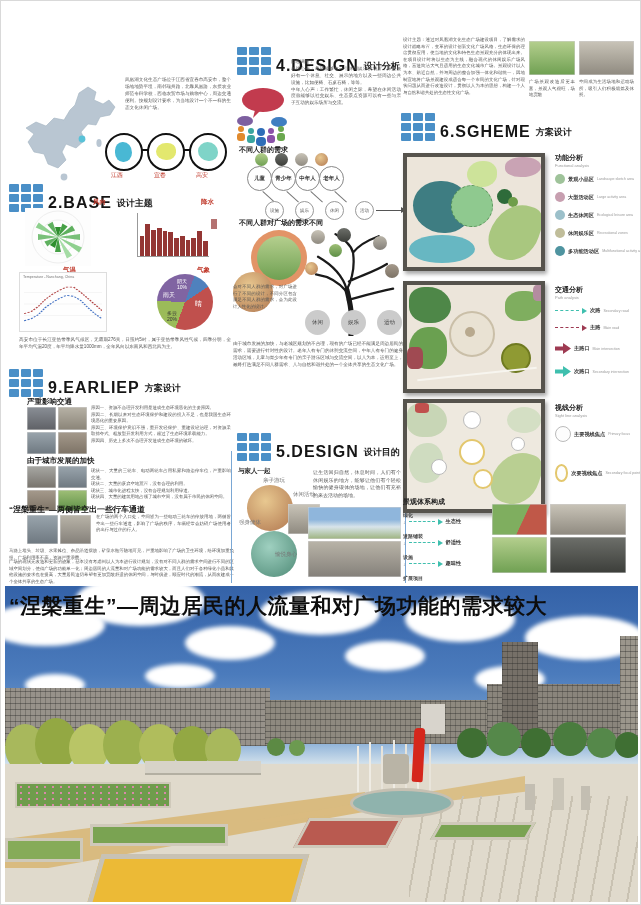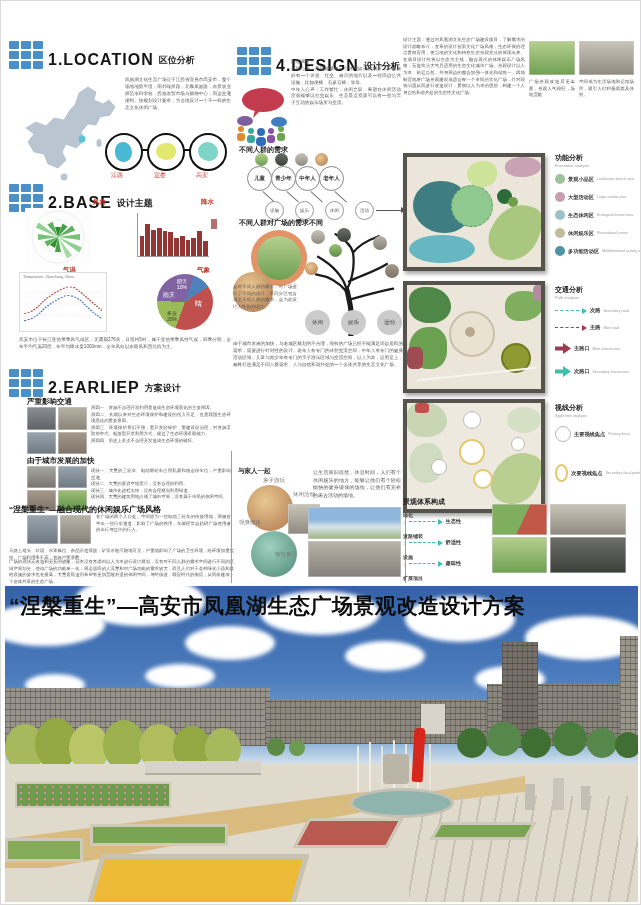--- a/index.html
+++ b/index.html
@@ -64,35 +64,20 @@
      repeating-linear-gradient(0deg,rgba(35,35,35,.38) 0 1px,transparent 1px 6px),
      repeating-linear-gradient(90deg,rgba(45,45,40,.28) 0 1px,transparent 1px 5px);}
   .tree{position:absolute;border-radius:50%;}
   .vline{position:absolute;width:1px;background:#7aa7d4;}
 </style>
 </head>
 <body>
 
 <div class="poster">
 
-  <div class="abs hdr" style="left:8px;top:40px;">
-    <span class="gicon">
-        <i></i>
-        <i></i>
-        <i></i>
-        <i></i>
-        <i></i>
-        <i></i>
-        <i></i>
-        <i></i>
-        <i></i>
-      </span>
-    <span class="en">1.LOCATION</span>
-    <span class="cn">区位分析</span>
-  </div>
 
   <svg class="abs" style="left:8px;top:82px;" width="114" height="104" viewBox="0 0 114 104">
     <path d="M70,10 L79,4 L87,9 L85,17 L94,21 L100,17 L106,24 L101,32 L91,34 L87,42 L79,41 L72,49 L76,57 L67,65 L57,61 L53,69 L57,77 L49,85 L39,81 L35,71 L25,69 L19,59 L25,51 L17,45 L27,39 L37,43 L45,35 L55,37 L61,27 L66,22 Z" fill="#b9c6d2" stroke="#a3b3c1" stroke-width=".6"></path>
     <circle cx="55" cy="94" r="3.4" fill="#b9c6d2"></circle>
     <ellipse cx="90" cy="60" rx="2.6" ry="4" fill="#b9c6d2"></ellipse>
     <circle cx="73" cy="56" r="3.4" fill="#59c2d8"></circle>
   </svg>
 
   <div class="abs tiny" style="left:124px;top:76px;width:106px;">凤凰湖文化生态广场位于江西省宜春市高安市，整个场地地势平坦，南邻瑞州路，北靠凤凰路，东接农业师范专科学校，西临农贸市场与购物中心，周边交通便利。按规划设计要求，为当地设计一个不一样的生态文化休闲广场。</div>
 
@@ -202,21 +187,21 @@
         <i></i>
         <i></i>
         <i></i>
         <i></i>
         <i></i>
         <i></i>
         <i></i>
         <i></i>
         <i></i>
       </span>
-    <span class="en">2.EARLIEP</span>
+    <span class="en">9.EARLIEP</span>
     <span class="cn">方案设计</span>
   </div>
 
   <div class="abs subt" style="left:26px;top:396px;">严重影响交通</div>
   <div class="abs" style="left:26px;top:406px;width:60px;height:47px;display:grid;grid-template-columns:1fr 1fr;gap:2px;">
     <div class="ph ph-smog"></div>
     <div class="ph ph-rock"></div>
     <div class="ph ph-city"></div>
     <div class="ph ph-cons"></div>
   </div>
@@ -234,21 +219,21 @@
     <div class="ph ph-cons"></div>
     <div class="ph ph-green"></div>
   </div>
   <div class="abs" style="left:90px;top:467px;width:140px;">
     <div class="t44">现状一、大量的三轮车、电动两轮车占用私家和路边停车位，严重影响交通。</div>
     <div class="t44">现状二、大量的废弃空地荒置，没有合理的利用。</div>
     <div class="t44">现状三、城市化进程太快，没有合理规划利用绿道。</div>
     <div class="t44">现状四、大量的建筑用地占领了城市空间，没有属于市民的休闲空间。</div>
   </div>
 
-  <div class="abs" style="left:8px;top:503px;font-size:8px;font-weight:bold;color:#111;">“涅槃重生”—融合现代的休闲娱乐广场风格</div>
+  <div class="abs" style="left:8px;top:503px;font-size:8px;font-weight:bold;color:#111;">“涅槃重生”—两侧皆空出一些行车通道</div>
   <div class="abs ph ph-city" style="left:26px;top:514px;width:31px;height:29px;"></div>
   <div class="abs ph ph-road" style="left:59px;top:514px;width:31px;height:29px;"></div>
   <div class="abs t44" style="left:95px;top:513px;width:135px;">在广场的两个入口处，空间皆为一些电动三轮车的停放用地，两侧皆空出一些行车通道，影响了广场的秩序，车辆经常会妨碍广场使用者的出行与过往的行人。</div>
   <div class="abs t44" style="left:8px;top:547px;width:225px;">马路上堆头、垃圾、水果摊位、杂品沿道摆放，矿泉水瓶等随地可见，严重地影响了广场的卫生环境，给环境加重负担。广场利用率不高，资源严重浪费。</div>
   <div class="abs t44" style="left:8px;top:558px;width:225px;">广场的现状无改造和更新的迹象，基本没有考虑到以人为本进行设计规划，没有对不同人群的需求空间进行不同的区域空间划分，使得广场的功能单一化；周边居民的人流量和对广场功能的需求较大，而且人们对于各种绿化小品和其他设施的要求也在提高，大量居民迫切希望有更加宽敞舒适的休闲空间，与时俱进，顺应时代的潮流，从而改建成一个全体共享的生态广场。</div>
 
   <div class="vline" style="left:230px;top:450px;height:132px;"></div>
 
   <div class="abs hdr" style="left:236px;top:46px;">
     <span class="gicon">
@@ -336,20 +321,35 @@
     <div class="abs circle ph-warm" style="left:72px;top:34px;width:13px;height:13px;"></div>
     <div class="abs circle ph-cons" style="left:152px;top:36px;width:14px;height:14px;"></div>
     <div class="abs t44" style="left:0;top:56px;width:64px;">会对不同人群的需求，对广场进行了不同的设计，不同分区包含满足不同人群的需求，会为此设计人性化的设计。</div>
     <div class="abs tagc" style="left:72px;top:82px;width:25px;height:25px;">休闲</div>
     <div class="abs tagc" style="left:108px;top:82px;width:25px;height:25px;">娱乐</div>
     <div class="abs tagc" style="left:144px;top:82px;width:25px;height:25px;">运动</div>
   </div>
 
   <div class="abs tiny" style="left:232px;top:340px;width:170px;">由于城市发展的加快，与老城区规划的不合理，现有的广场已经不能满足周边居民的需求，需要进行针对性的设计。老年人有专门的休憩交流空间，中年人有专门的健身活动区域，儿童与青少年有专门的亲子游乐区域与交流空间，以人为本，适用至上，最终打造满足不同人群需求、人与自然和谐共处的一个全体共享的生态文化广场。</div>
 
+  <div class="abs hdr" style="left:236px;top:432px;">
+    <span class="gicon">
+        <i></i>
+        <i></i>
+        <i></i>
+        <i></i>
+        <i></i>
+        <i></i>
+        <i></i>
+        <i></i>
+        <i></i>
+      </span>
+    <span class="en">5.DESIGN</span>
+    <span class="cn">设计目的</span>
+  </div>
 
   <div class="abs" style="left:237px;top:466px;font-size:6.5px;font-weight:bold;color:#222;">与家人一起</div>
   <div class="abs" style="left:262px;top:476px;font-size:5.5px;color:#777;">亲子游玩</div>
   <div class="abs circle ph-warm" style="left:246px;top:484px;width:46px;height:46px;"></div>
   <div class="abs" style="left:292px;top:490px;font-size:5.5px;color:#777;">休闲活动</div>
   <div class="abs ph ph-crowd" style="left:287px;top:503px;width:32px;height:30px;"></div>
   <div class="abs" style="left:238px;top:518px;font-size:5.5px;color:#777;">强身健体</div>
   <div class="abs circle ph-teal" style="left:250px;top:530px;width:46px;height:46px;"></div>
   <div class="abs" style="left:274px;top:550px;font-size:5.5px;color:#777;">愉悦身心</div>
   <div class="abs t5" style="left:312px;top:468px;width:88px;text-align:justify;">让生活回归自然，休息时间，人们有个休闲娱乐的地方，能够让他们有个轻松愉快的健身锻体的场地，让他们有充裕的来去活动的场地。</div>
@@ -357,20 +357,35 @@
   <div class="abs ph ph-road" style="left:307px;top:540px;width:93px;height:36px;"></div>
 
   <div class="vline" style="left:404px;top:430px;height:152px;"></div>
 
   <div class="abs t44" style="left:402px;top:36px;width:122px;">设计主题：通过对凤凰湖文化生态广场建设项目，了解需求的设计战略布置，变革的设计创新文化广场风格，生态环保的理念贯彻应用，使当地的文化和特色生态景观充分的体现出来。在项目设计时将以生态为主线，融合现代的休闲娱乐广场风格，营造简洁大气且适用的生态文化城市广场。景观设计以人为本、贴近自然，并与周边的整合加强一体化和谐统一，因地制宜地将广场景观建设成适合每一个市民的文化广场，针对现状问题从而进行改造设计，贯彻以人为本的思想，构建一个人与自然和谐共处的生态性文化广场。</div>
   <div class="abs ph ph-park" style="left:528px;top:40px;width:46px;height:34px;"></div>
   <div class="abs ph ph-crowd" style="left:578px;top:40px;width:55px;height:34px;"></div>
   <div class="abs t44" style="left:528px;top:78px;width:46px;">广场景观改造后更丰富，景观人气很旺，场地宽敞</div>
   <div class="abs t44" style="left:578px;top:78px;width:55px;">空间成为生活场地和运动场所，吸引人们积极锻炼及休憩。</div>
 
+  <div class="abs hdr" style="left:400px;top:112px;">
+    <span class="gicon">
+        <i></i>
+        <i></i>
+        <i></i>
+        <i></i>
+        <i></i>
+        <i></i>
+        <i></i>
+        <i></i>
+        <i></i>
+      </span>
+    <span class="en">6.SGHEME</span>
+    <span class="cn">方案设计</span>
+  </div>
 
   <div class="plan" style="left:402px;top:152px;width:142px;height:118px;">
     <div class="blob" style="left:6px;top:24px;width:58px;height:52px;background:#3e7d82;border-radius:48% 52% 45% 55%;"></div>
     <div class="blob" style="left:44px;top:28px;width:40px;height:40px;background:#8fc98f;border:1.5px dashed #5a965a;"></div>
     <div class="blob" style="left:60px;top:4px;width:30px;height:26px;background:#cde39a;border-radius:55% 45% 50% 50%;"></div>
     <div class="blob" style="left:98px;top:0;width:36px;height:20px;background:#c9a3b4;border-radius:50% 50% 55% 45%;"></div>
     <div class="blob" style="left:90px;top:32px;width:15px;height:15px;background:#2e6b3a;"></div>
     <div class="blob" style="left:101px;top:40px;width:10px;height:10px;background:#6f9e4a;"></div>
     <div class="blob" style="left:2px;top:78px;width:66px;height:28px;background:#67b7c2;border-radius:50%;"></div>
     <div class="blob" style="left:84px;top:46px;width:48px;height:58px;background:#a9c77f;border-radius:70% 30% 60% 40%;transform:rotate(18deg);"></div>
@@ -559,16 +574,16 @@
     <div class="abs" style="left:345px;top:202px;width:98px;height:24px;background:#8fb3ad;border:3px solid #c6c0b2;border-radius:50%;"></div>
     <div class="abs" style="left:408px;top:142px;width:11px;height:54px;background:#d5271c;border-radius:4px 4px 2px 2px;transform:rotate(3deg);"></div>
 
     <div class="abs" style="left:296px;top:232px;width:88px;height:24px;background:#b95a50;border:3px solid #cfc9ba;transform:skewX(-28deg);"></div>
     <div class="abs" style="left:88px;top:268px;width:198px;height:48px;background:#ecba36;border:5px solid #c8c2b4;transform:skewX(-16deg);"></div>
 
     <div class="abs" style="left:520px;top:198px;width:10px;height:26px;background:#c3beb2;"></div>
     <div class="abs" style="left:548px;top:192px;width:11px;height:32px;background:#cac5b8;"></div>
     <div class="abs" style="left:576px;top:200px;width:9px;height:24px;background:#c3beb2;"></div>
 
-    <div class="abs" style="left:4px;top:6px;font-size:21px;font-weight:bold;color:#0d0d0d;letter-spacing:.5px;white-space:nowrap;">“涅槃重生”—高安市凤凰湖生态广场景观改造设计方案</div>
+    <div class="abs" style="left:4px;top:6px;font-size:21px;font-weight:bold;color:#0d0d0d;letter-spacing:.5px;white-space:nowrap;">“涅槃重生”—周边居民的人流量和对广场功能的需求较大</div>
   </div>
 
 </div>
 
 </body></html>

